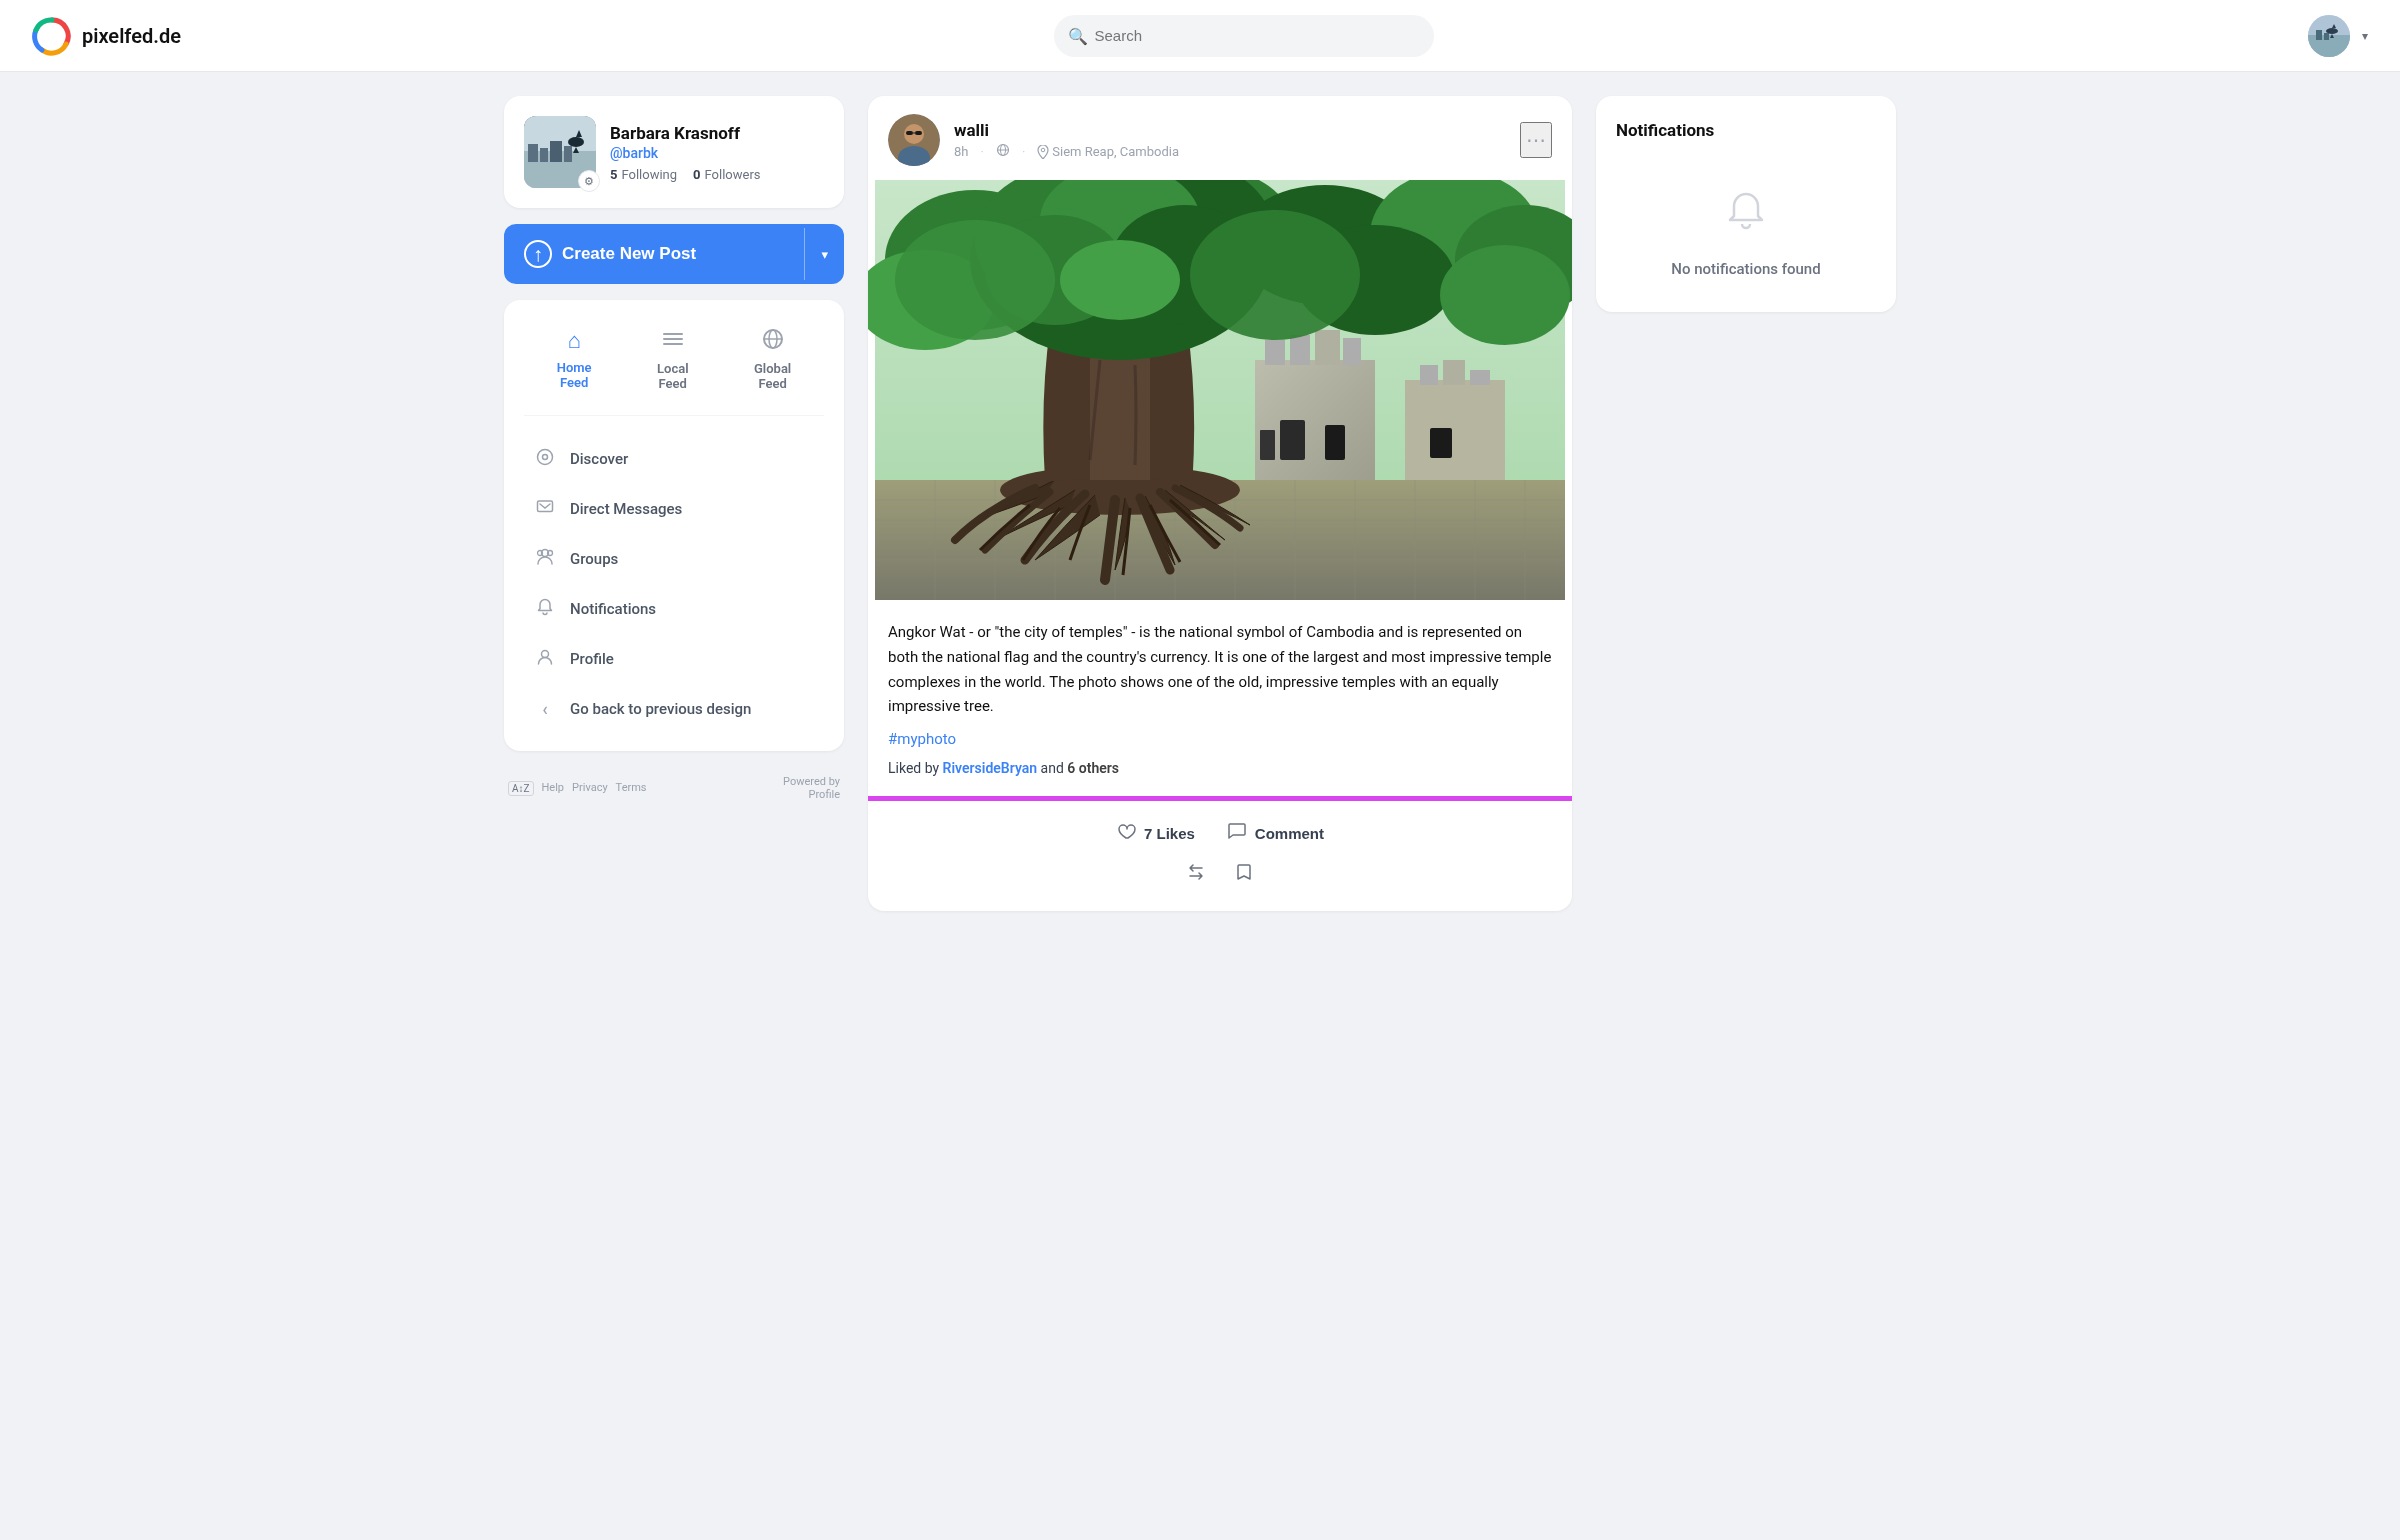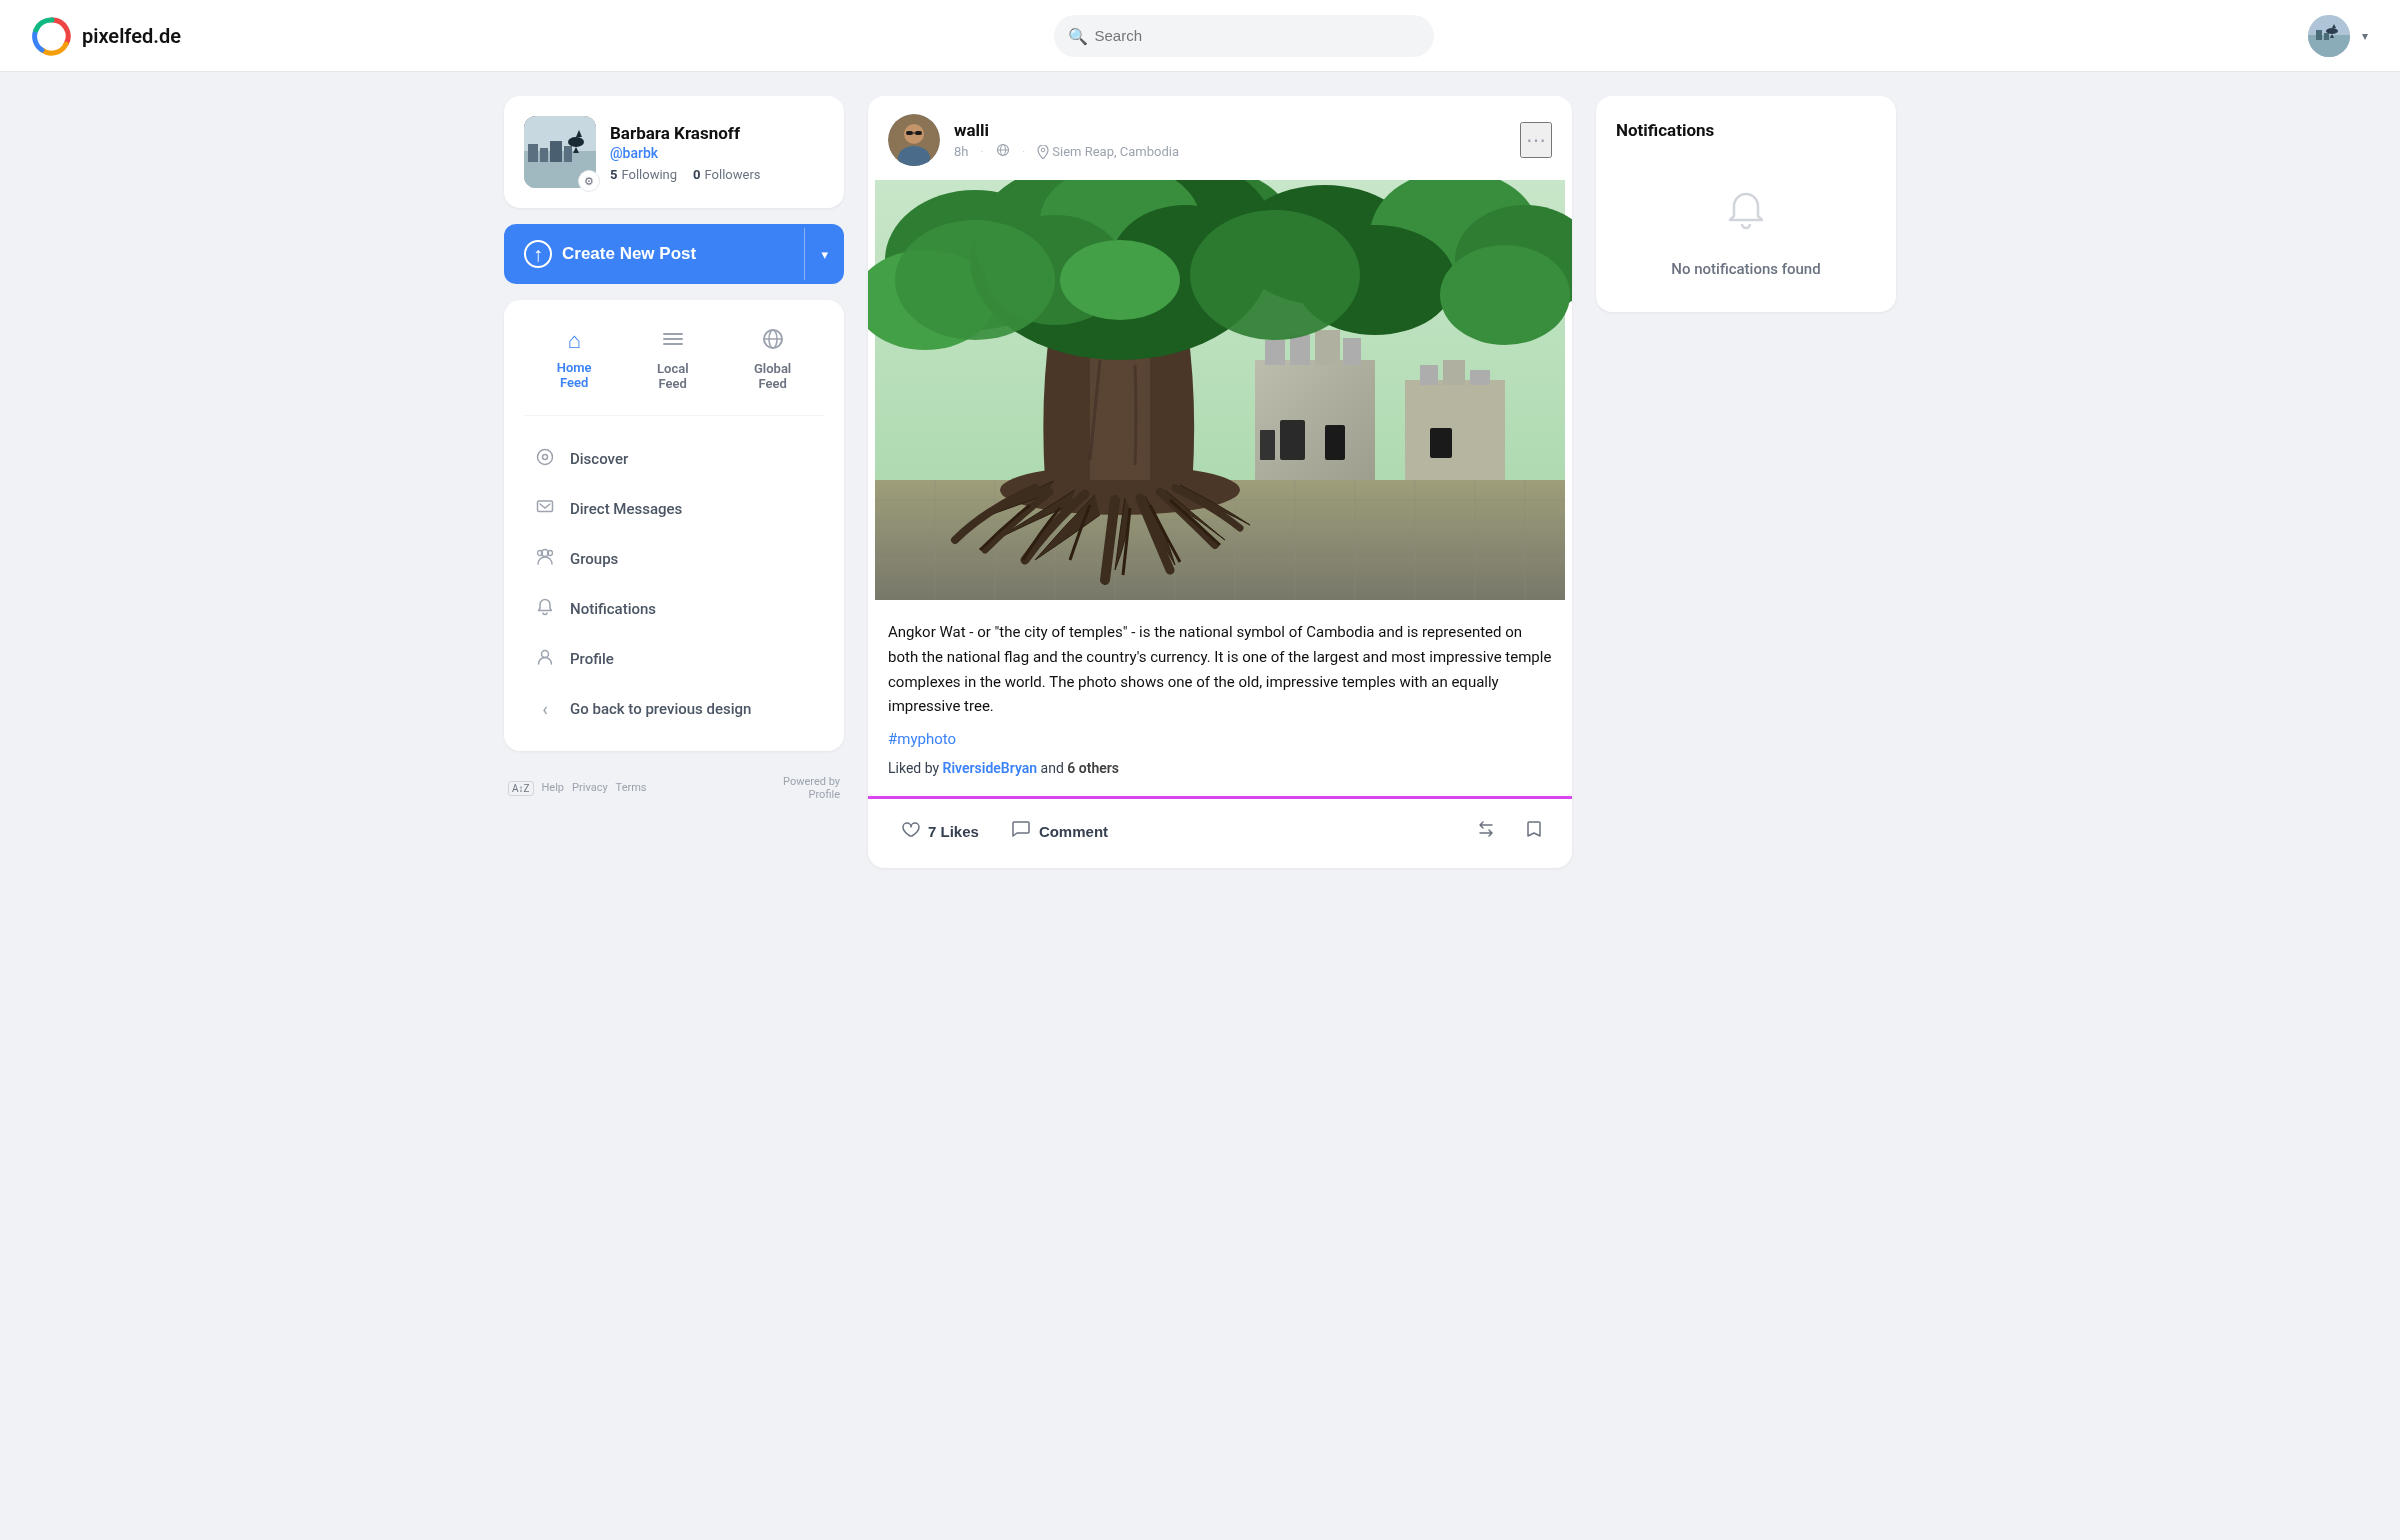--- a/index.html
+++ b/index.html
@@ -400,21 +400,22 @@
     .post-likes-info a {
       color: #3b82f6;
       text-decoration: none;
       font-weight: 600;
     }
     .post-actions {
       display: flex;
       align-items: center;
       justify-content: space-between;
       padding: 12px 20px 16px;
-      border-top: 3px solid #d946ef;
+      border-top: 5px solid #d946ef;
+      flex-direction: column;
     }
     .post-action-btn {
       display: flex;
       align-items: center;
       gap: 8px;
       background: none;
       border: none;
       cursor: pointer;
       color: #374151;
       font-size: 15px;

